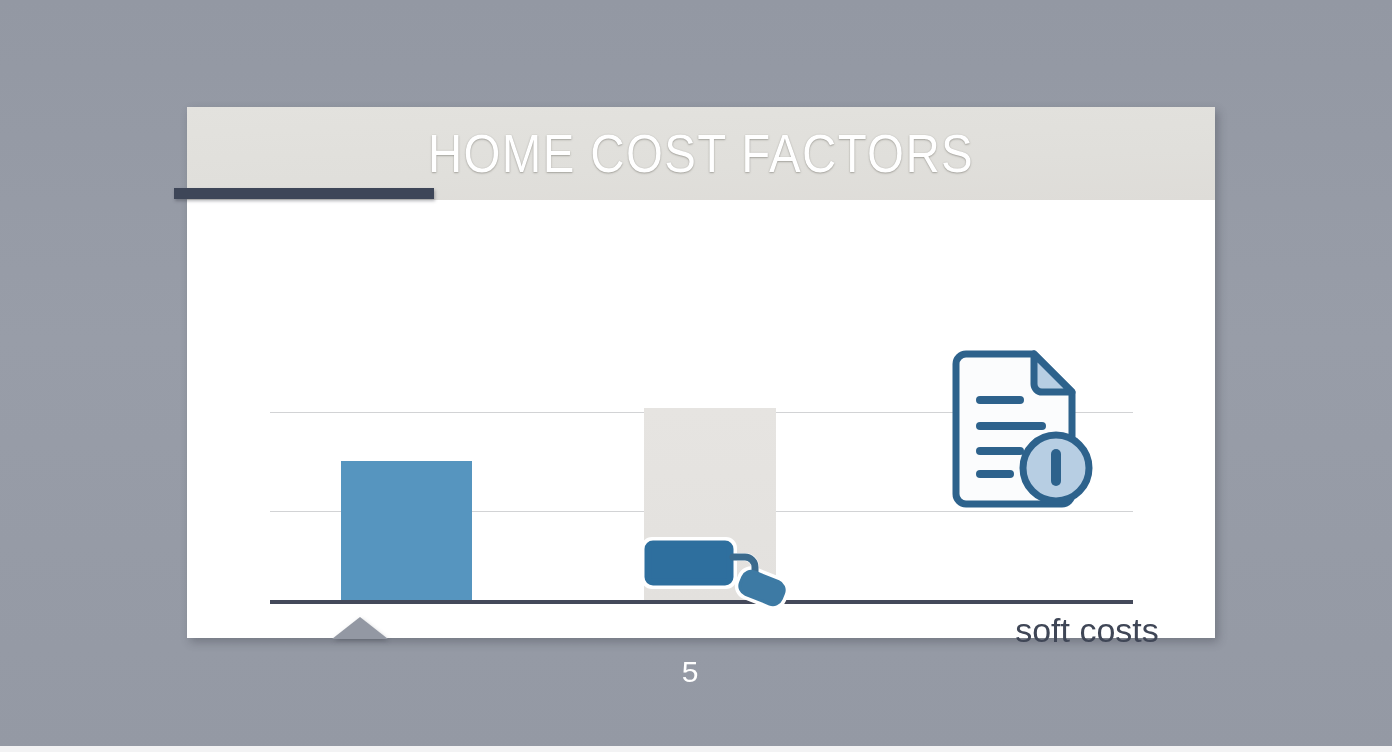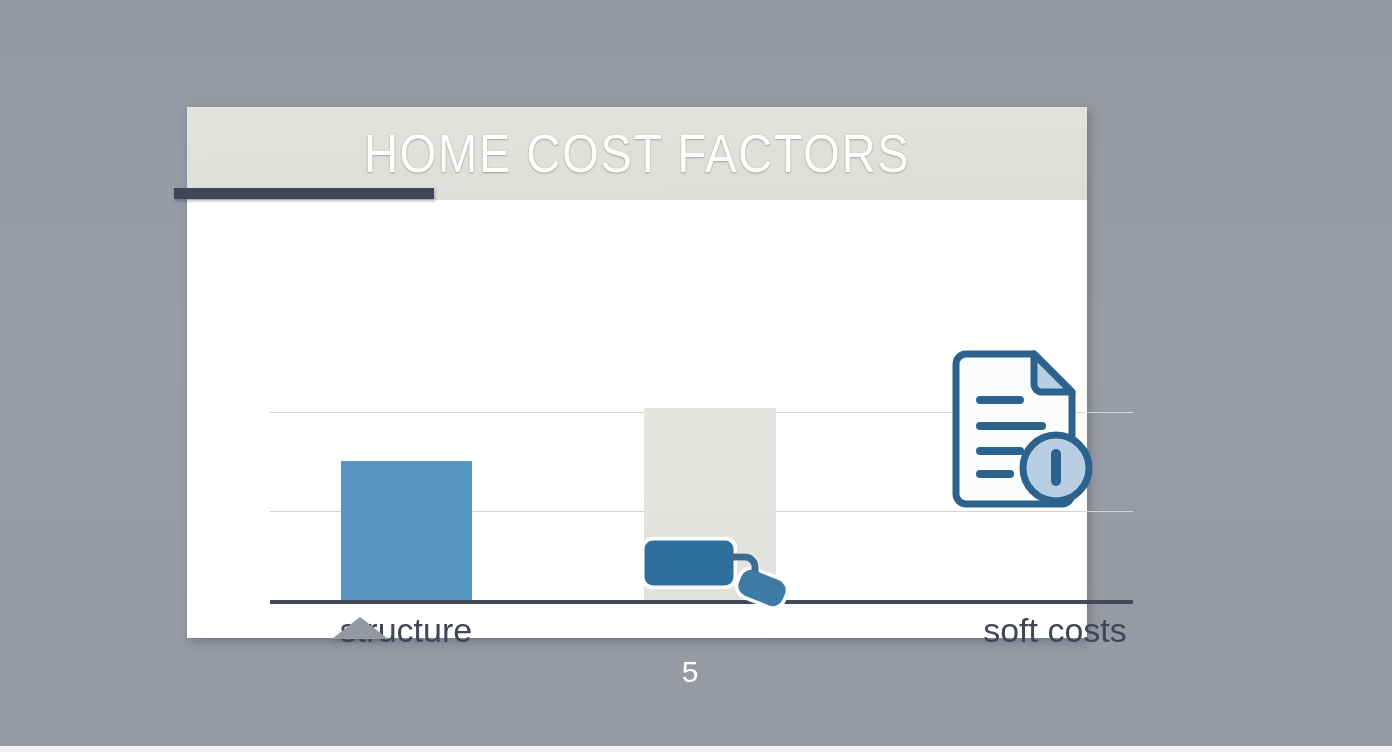--- a/index.html
+++ b/index.html
@@ -32,21 +32,21 @@
     width: 1392px;
     height: 6px;
     background: #f3f3f4;
   }
 
   
   #card {
     position: absolute;
     left: 187px;
     top: 107px;
-    width: 900px;
+    width: 1028px;
     height: 531px;
     background: #ffffff;
     box-shadow: 3px 4px 9px rgba(40,44,54,0.30);
   }
 
   #card-header {
     position: absolute;
     left: 0; top: 0;
     width: 100%;
     height: 93px;
@@ -130,21 +130,21 @@
     top: 405px;
     font-size: 34px;
     line-height: 50px;
     color: #3f4656;
     text-align: center;
     white-space: nowrap;
     font-family: "Liberation Sans", sans-serif;
   }
   #label-structure { left: 104px; width: 230px; }
   #label-finishes  { left: 408px; width: 230px; }
-  #label-softcosts { left: 708px; width: 320px; }
+  #label-softcosts { left: 740px; width: 320px; }
 
   
   #roller-icon {
     position: absolute;
     left: 452px;
     top: 335px;
     width: 150px;
     height: 72px;
   }
   #doc-icon {
@@ -225,21 +225,20 @@
             <line x1="38" y1="52" x2="78" y2="52"></line>
             <line x1="38" y1="78" x2="100" y2="78"></line>
             <line x1="38" y1="103" x2="78" y2="103"></line>
             <line x1="38" y1="126" x2="68" y2="126"></line>
           </g>
           <circle cx="114" cy="120" r="33" fill="#b7cee3" stroke="#2d628c" stroke-width="7"></circle>
           <line x1="114" y1="106" x2="114" y2="133" stroke="#2d628c" stroke-width="10" stroke-linecap="round"></line>
         </svg>
       </div>
 
-      <div class="cat-label" id="label-structure">structure</div>
       <div class="cat-label" id="label-softcosts">soft costs</div>
 
     </div>
   </div>
 
   <div id="accent-bar"></div>
   <div id="notch"></div>
 
   <div id="page-number">5</div>
 

